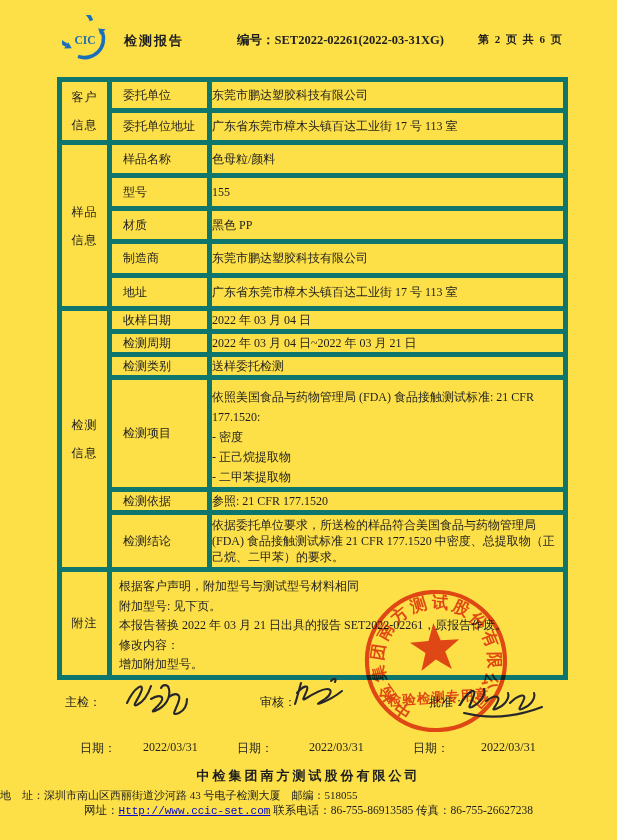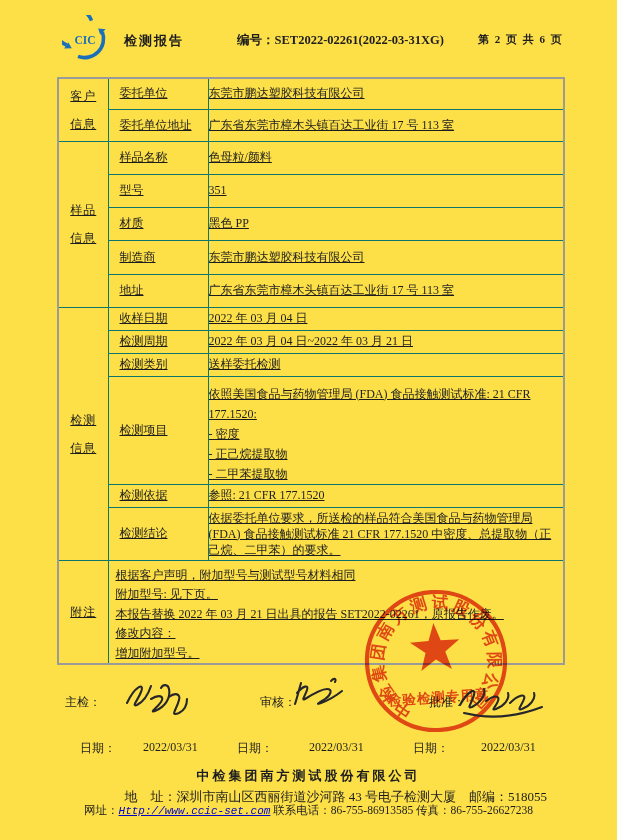--- a/index.html
+++ b/index.html
@@ -9,21 +9,21 @@
 
   
   .logo { position:absolute; left:62px; top:15px; width:46px; height:48px; }
   .hdr-title { position:absolute; left:124px; top:32px; font-size:13px; font-weight:bold; letter-spacing:2px; }
   .hdr-no { position:absolute; left:237px; top:32px; font-size:12.5px; font-weight:bold; }
   .hdr-pages { position:absolute; left:478px; top:32px; font-size:11px; font-weight:bold; letter-spacing:1.5px; white-space:nowrap; }
 
   
   table.report { position:absolute; left:57px; top:77px; width:506px; border-collapse:collapse; table-layout:fixed;
                  font-size:12px; border:2px solid #9a9a9a; }
-  table.report td { border:1px solid #0f766e; vertical-align:middle; overflow:hidden;text-decoration:underline; }
+  table.report td { border:5px solid #0f766e; vertical-align:middle; overflow:hidden; }
   td.g-label { text-align:center; white-space:pre-line; line-height:28px; letter-spacing:1px; }
   td.f-label { padding-left:11px; }
   td.f-value { padding-left:0; padding-right:5px; }
   td.v-top { vertical-align:top; padding-top:7px; line-height:20px; white-space:pre-line;margin-left:13px; }
   td.v-conc { line-height:16px; padding-top:2px; padding-bottom:2px; }
   td.v-note { vertical-align:top; padding:5px 10px 0 7px; line-height:19.5px; white-space:pre-line; }
 
   
   .stamp { position:absolute; left:362px; top:587px; width:148px; height:148px; opacity:.88;
            mix-blend-mode:multiply; pointer-events:none; transform:rotate(-4deg); z-index:6; }
@@ -36,23 +36,23 @@
   .date-l1 { position:absolute; left:80px;  top:740px; font-size:12px; }
   .date-l2 { position:absolute; left:237px; top:740px; font-size:12px; }
   .date-l3 { position:absolute; left:413px; top:740px; font-size:12px; }
   .date-v1 { position:absolute; left:143px; top:740px; font-size:12px; }
   .date-v2 { position:absolute; left:309px; top:740px; font-size:12px; }
   .date-v3 { position:absolute; left:481px; top:740px; font-size:12px; }
 
   
   .ft-company { position:absolute; left:0; top:767px; width:617px; text-align:center;
                 font-size:13px; font-weight:bold; letter-spacing:3px; }
-  .ft-addr { position:absolute; left:0; top:788px; width:547px; text-align:right; font-size:13px; }
+  .ft-addr { position:absolute; left:0; top:788px; width:547px; text-align:left; font-size:11px; }
   .ft-web  { position:absolute; left:0; top:803px; width:617px; text-align:center; font-size:11.5px; }
-  .ft-web a { color:#0000cc; text-decoration:underline; font-family:"Liberation Mono","DejaVu Sans Mono",monospace; font-size:11px;font-style:italic; }
+  .ft-web a { color:#0000cc; text-decoration:underline; font-family:"Liberation Mono","DejaVu Sans Mono",monospace; font-size:11px; }
   .sigpath { stroke:#26262b; stroke-width:2.1; fill:none; stroke-linecap:round; stroke-linejoin:round; }
 </style>
 </head>
 <body>
 
 <div class="page">
 
   <svg class="logo" viewBox="0 0 46 48">
     <path d="M29.5 5.6 A19 19 0 1 0 4.6 30.0" fill="none" stroke="#1a6fba" stroke-width="3.6"></path>
     <path d="M6.2 27.2 L2.2 33.6 L9.8 33.2 Z" fill="#1a6fba"></path>
@@ -84,21 +84,21 @@
     </tr>
 
     <tr style="height:33px">
       <td class="g-label" rowspan="5">样品
 信息</td>
       <td class="f-label">样品名称</td>
       <td class="f-value">色母粒/颜料</td>
     </tr>
     <tr style="height:33px">
       <td class="f-label">型号</td>
-      <td class="f-value">351</td>
+      <td class="f-value">155</td>
     </tr>
     <tr style="height:33px">
       <td class="f-label">材质</td>
       <td class="f-value">黑色 PP</td>
     </tr>
     <tr style="height:34px">
       <td class="f-label">制造商</td>
       <td class="f-value">东莞市鹏达塑胶科技有限公司</td>
     </tr>
     <tr style="height:33px">

